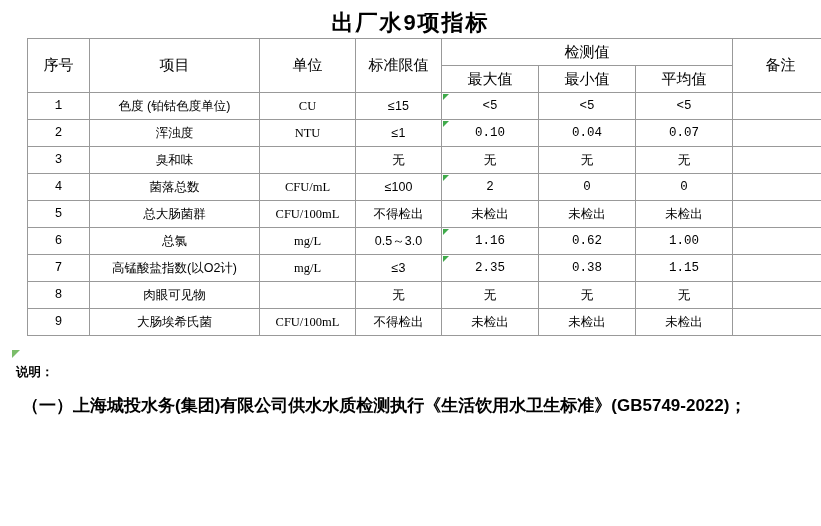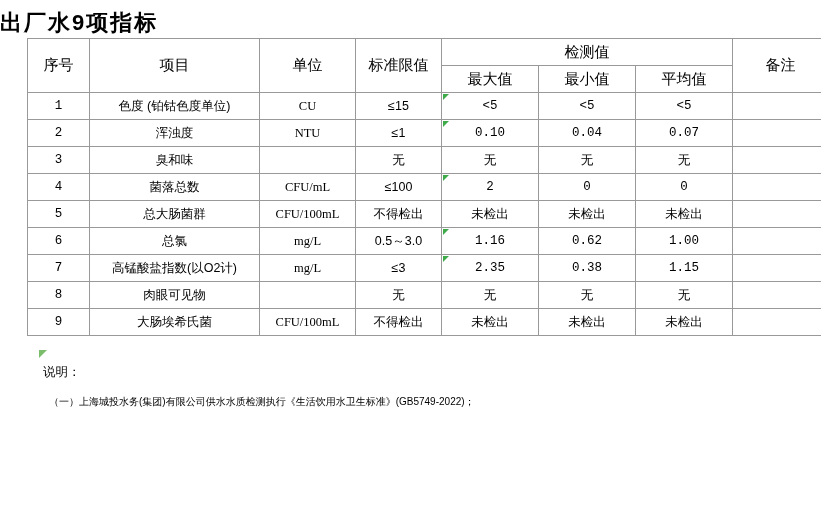--- a/index.html
+++ b/index.html
@@ -14,21 +14,21 @@
     color: #000000;
     position: relative;
     overflow: hidden;
   }
   .page {
     width: 821px;
     height: 526px;
     position: relative;
   }
   .title {
-    text-align: left;
+    text-align: center;
     font-size: 22px;
     font-weight: bold;
     letter-spacing: 2px;
     padding-top: 8px;
     height: 30px;
     line-height: 30px;
   }
   .date-line {
     font-size: 12.5px;
     padding-left: 54px;
@@ -96,41 +96,42 @@
     content: "";
     position: absolute;
     left: 1px;
     top: 1px;
     width: 0;
     height: 0;
     border-left: 6px solid #3faa4a;
     border-bottom: 6px solid transparent;
   }
   .notes {
-    margin-left: 38px;
+    margin-left: 11px;
     margin-top: 14px;
     font-size: 12.5px;
     line-height: 1.0;
+    font-weight: bold;
   }
   .notes .arrow {
     width: 0;
     height: 0;
     border-left: 8px solid #7bbd6a;
     border-bottom: 8px solid transparent;
     margin-left: 1px;
     margin-bottom: 8px;
   }
   .notes .label {
     padding-left: 5px;
     padding-bottom: 18px;
   }
   .notes .note-row {
     padding-left: 11px;
     padding-bottom: 12px;
-    font-size: 10px;
+    font-size: 17px;
     white-space: nowrap;
   }
 </style>
 </head>
 <body>
 
 <div class="page">
 
   <div class="title">出厂水9项指标</div>
 

